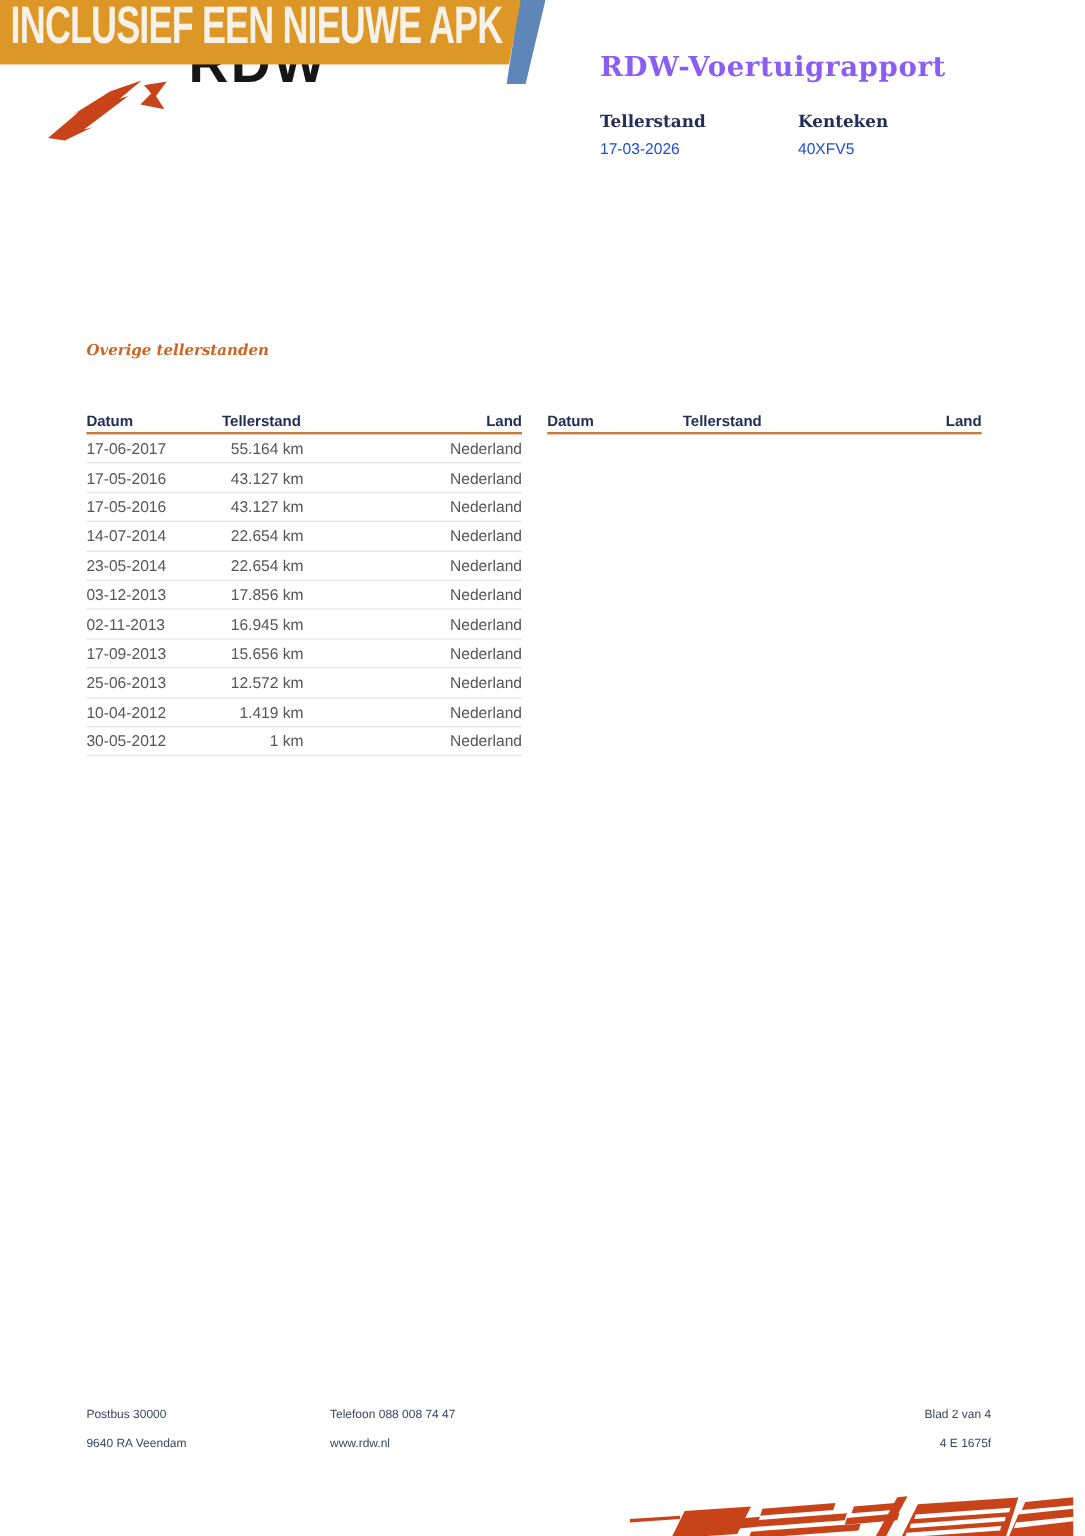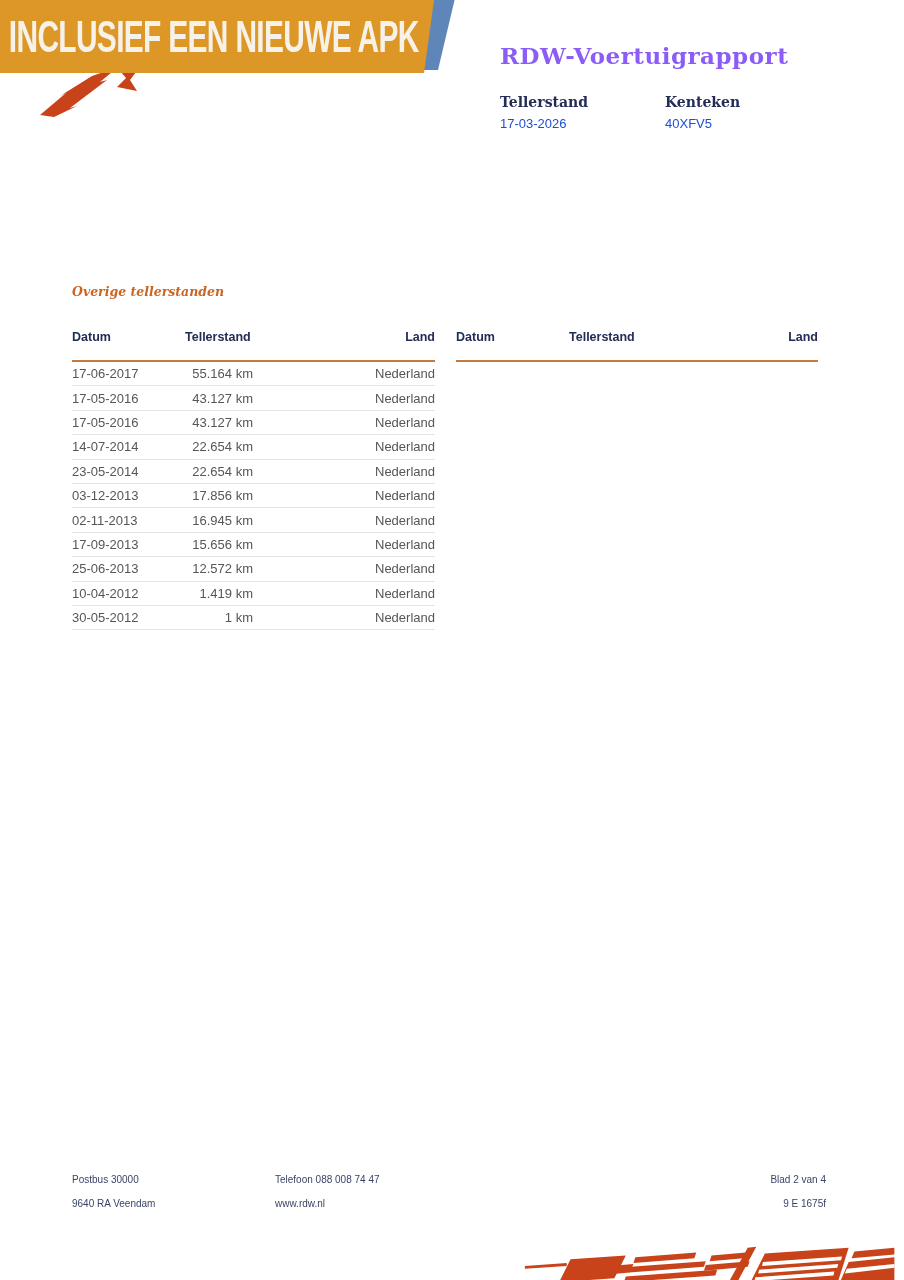--- a/index.html
+++ b/index.html
@@ -13,24 +13,24 @@
   }
   .page { position:absolute; inset:0; }
 
   
   .blue-slab {
     position:absolute; left:420px; top:0; width:36px; height:70px;
     background:#5E86B8; z-index:2;
     clip-path:polygon(36% 0, 96% 0, 50% 100%, 6% 100%);
   }
   .banner {
-    position:absolute; left:0; top:0; width:434px; height:73px;
+    position:absolute; left:0; top:0; width:434px; height:54px;
     background:#DD9727; z-index:3;
     clip-path:polygon(0 0, 100% 0, calc(100% - 10px) 100%, 0 100%);
-    display:flex; align-items:center;
+    display:flex; align-items:flex-start;
   }
   .banner-text {
     color:#F7F2E9; font-weight:bold; font-size:44px; line-height:1;
     letter-spacing:-1px; white-space:nowrap;
     transform:scaleX(0.68); transform-origin:left center;
     padding-left:13px;
   }
 
   
   .rdw-wordmark {
@@ -61,21 +61,21 @@
     font-family:"DejaVu Serif","Liberation Serif",serif;
     font-weight:bold; font-size:12.5px; color:#CB6521;font-style:italic;
   }
 
   
   .vtable { position:absolute; top:344px; }
   .vtable.left  { left:72px;  width:363px; }
   .vtable.right { left:456px; width:362px; }
   .thead {
     display:flex; align-items:flex-end; height:18px;
-    border-bottom:2px solid #C77B3C; padding-bottom:16px;
+    border-bottom:2px solid #C77B3C; padding-bottom:2px;
     font-weight:bold; font-size:12.5px; color:#232D58;
   }
   .thead .c-datum { width:113px; }
   .thead .c-tellerstand { flex:1; }
   .thead .c-land { margin-left:auto; }
   .trow {
     display:grid; grid-template-columns:113px 68px 1fr;
     align-items:center; height:24.4px;
     border-bottom:1px solid #E4E4E4;
     font-size:13px; color:#55565A;
@@ -214,21 +214,21 @@
   <div class="footer-col c1">
     <div>Postbus 30000</div>
     <div>9640 RA Veendam</div>
   </div>
   <div class="footer-col c2">
     <div>Telefoon 088 008 74 47</div>
     <div>www.rdw.nl</div>
   </div>
   <div class="footer-col c3">
     <div>Blad 2 van 4</div>
-    <div>9 E 1675f</div>
+    <div>4 E 1675f</div>
   </div>
 
   <svg class="stripes" width="404" height="40" viewBox="0 0 404 42">
     <g fill="#C8431A">
       <polygon points="16,23 60,20 60,23 16,26"></polygon>
       <polygon points="52,40 64,16 122,12 110,36"></polygon>
       <polygon points="38,42 70,37 68,42"></polygon>
       <polygon points="96,24 130,21 126,30 92,33"></polygon>
       <polygon points="132,14 196,9 194,15 130,20"></polygon>
       <polygon points="127,24 206,18 204,24 125,30"></polygon>

